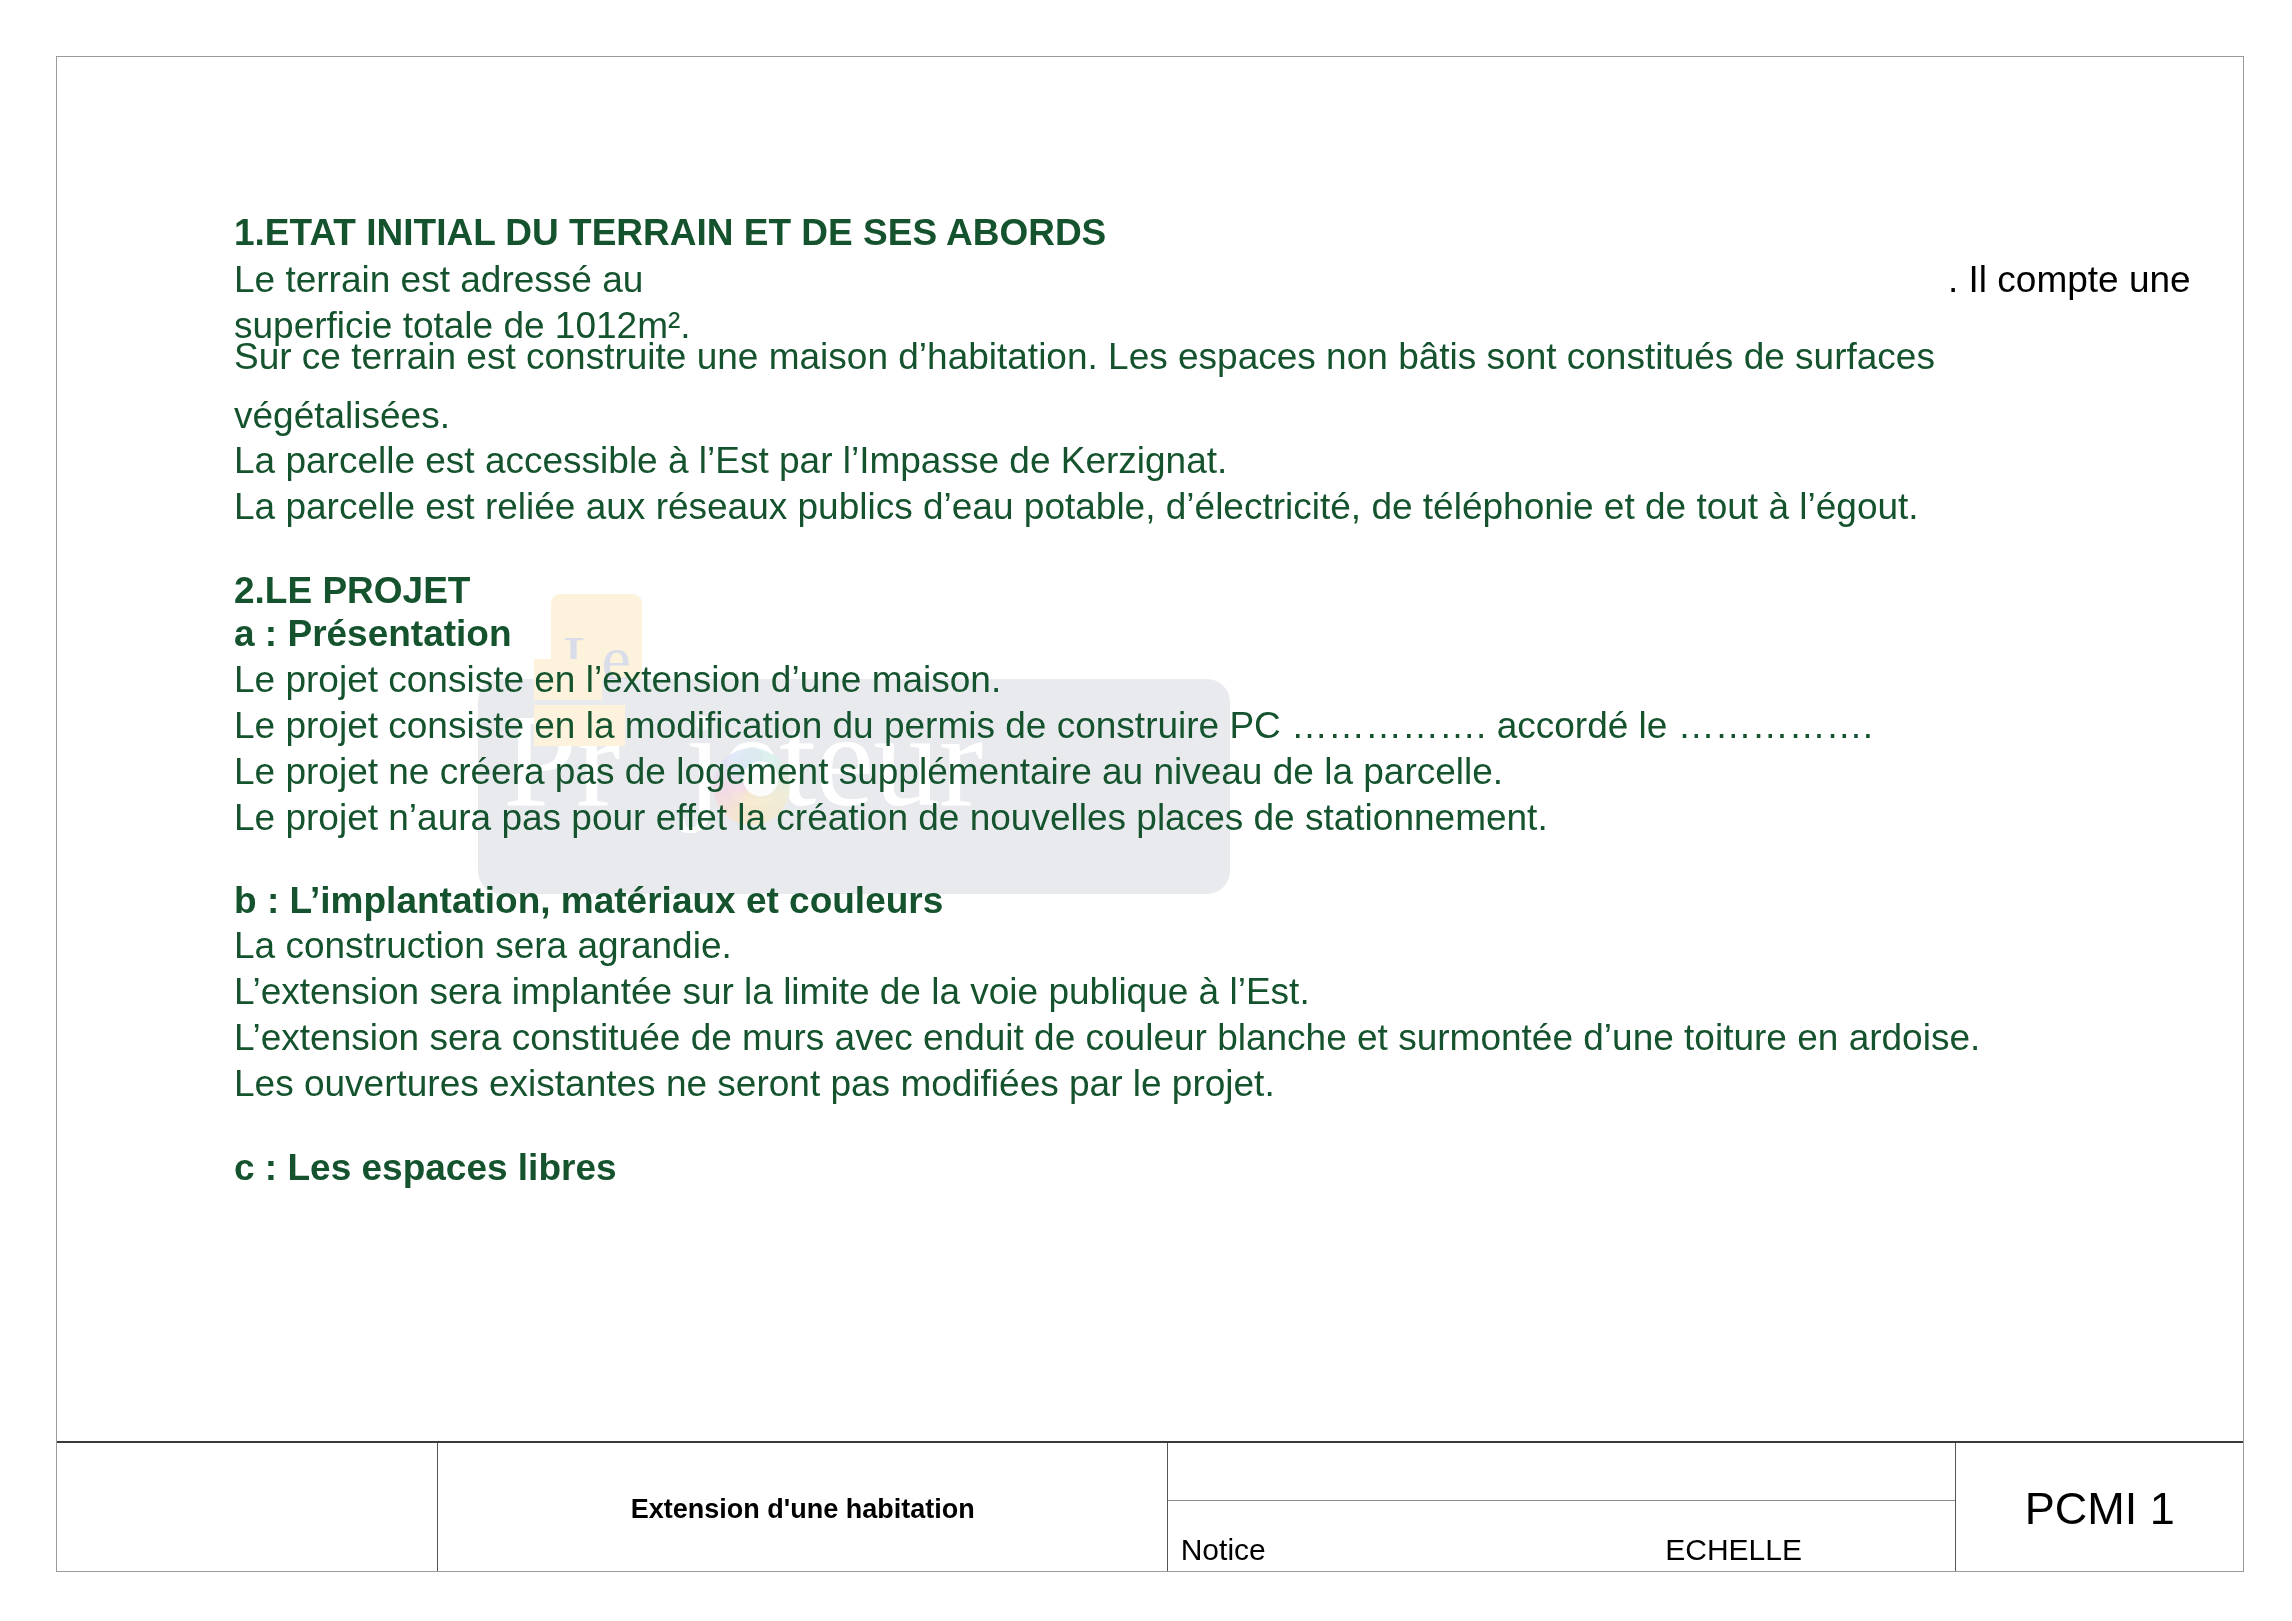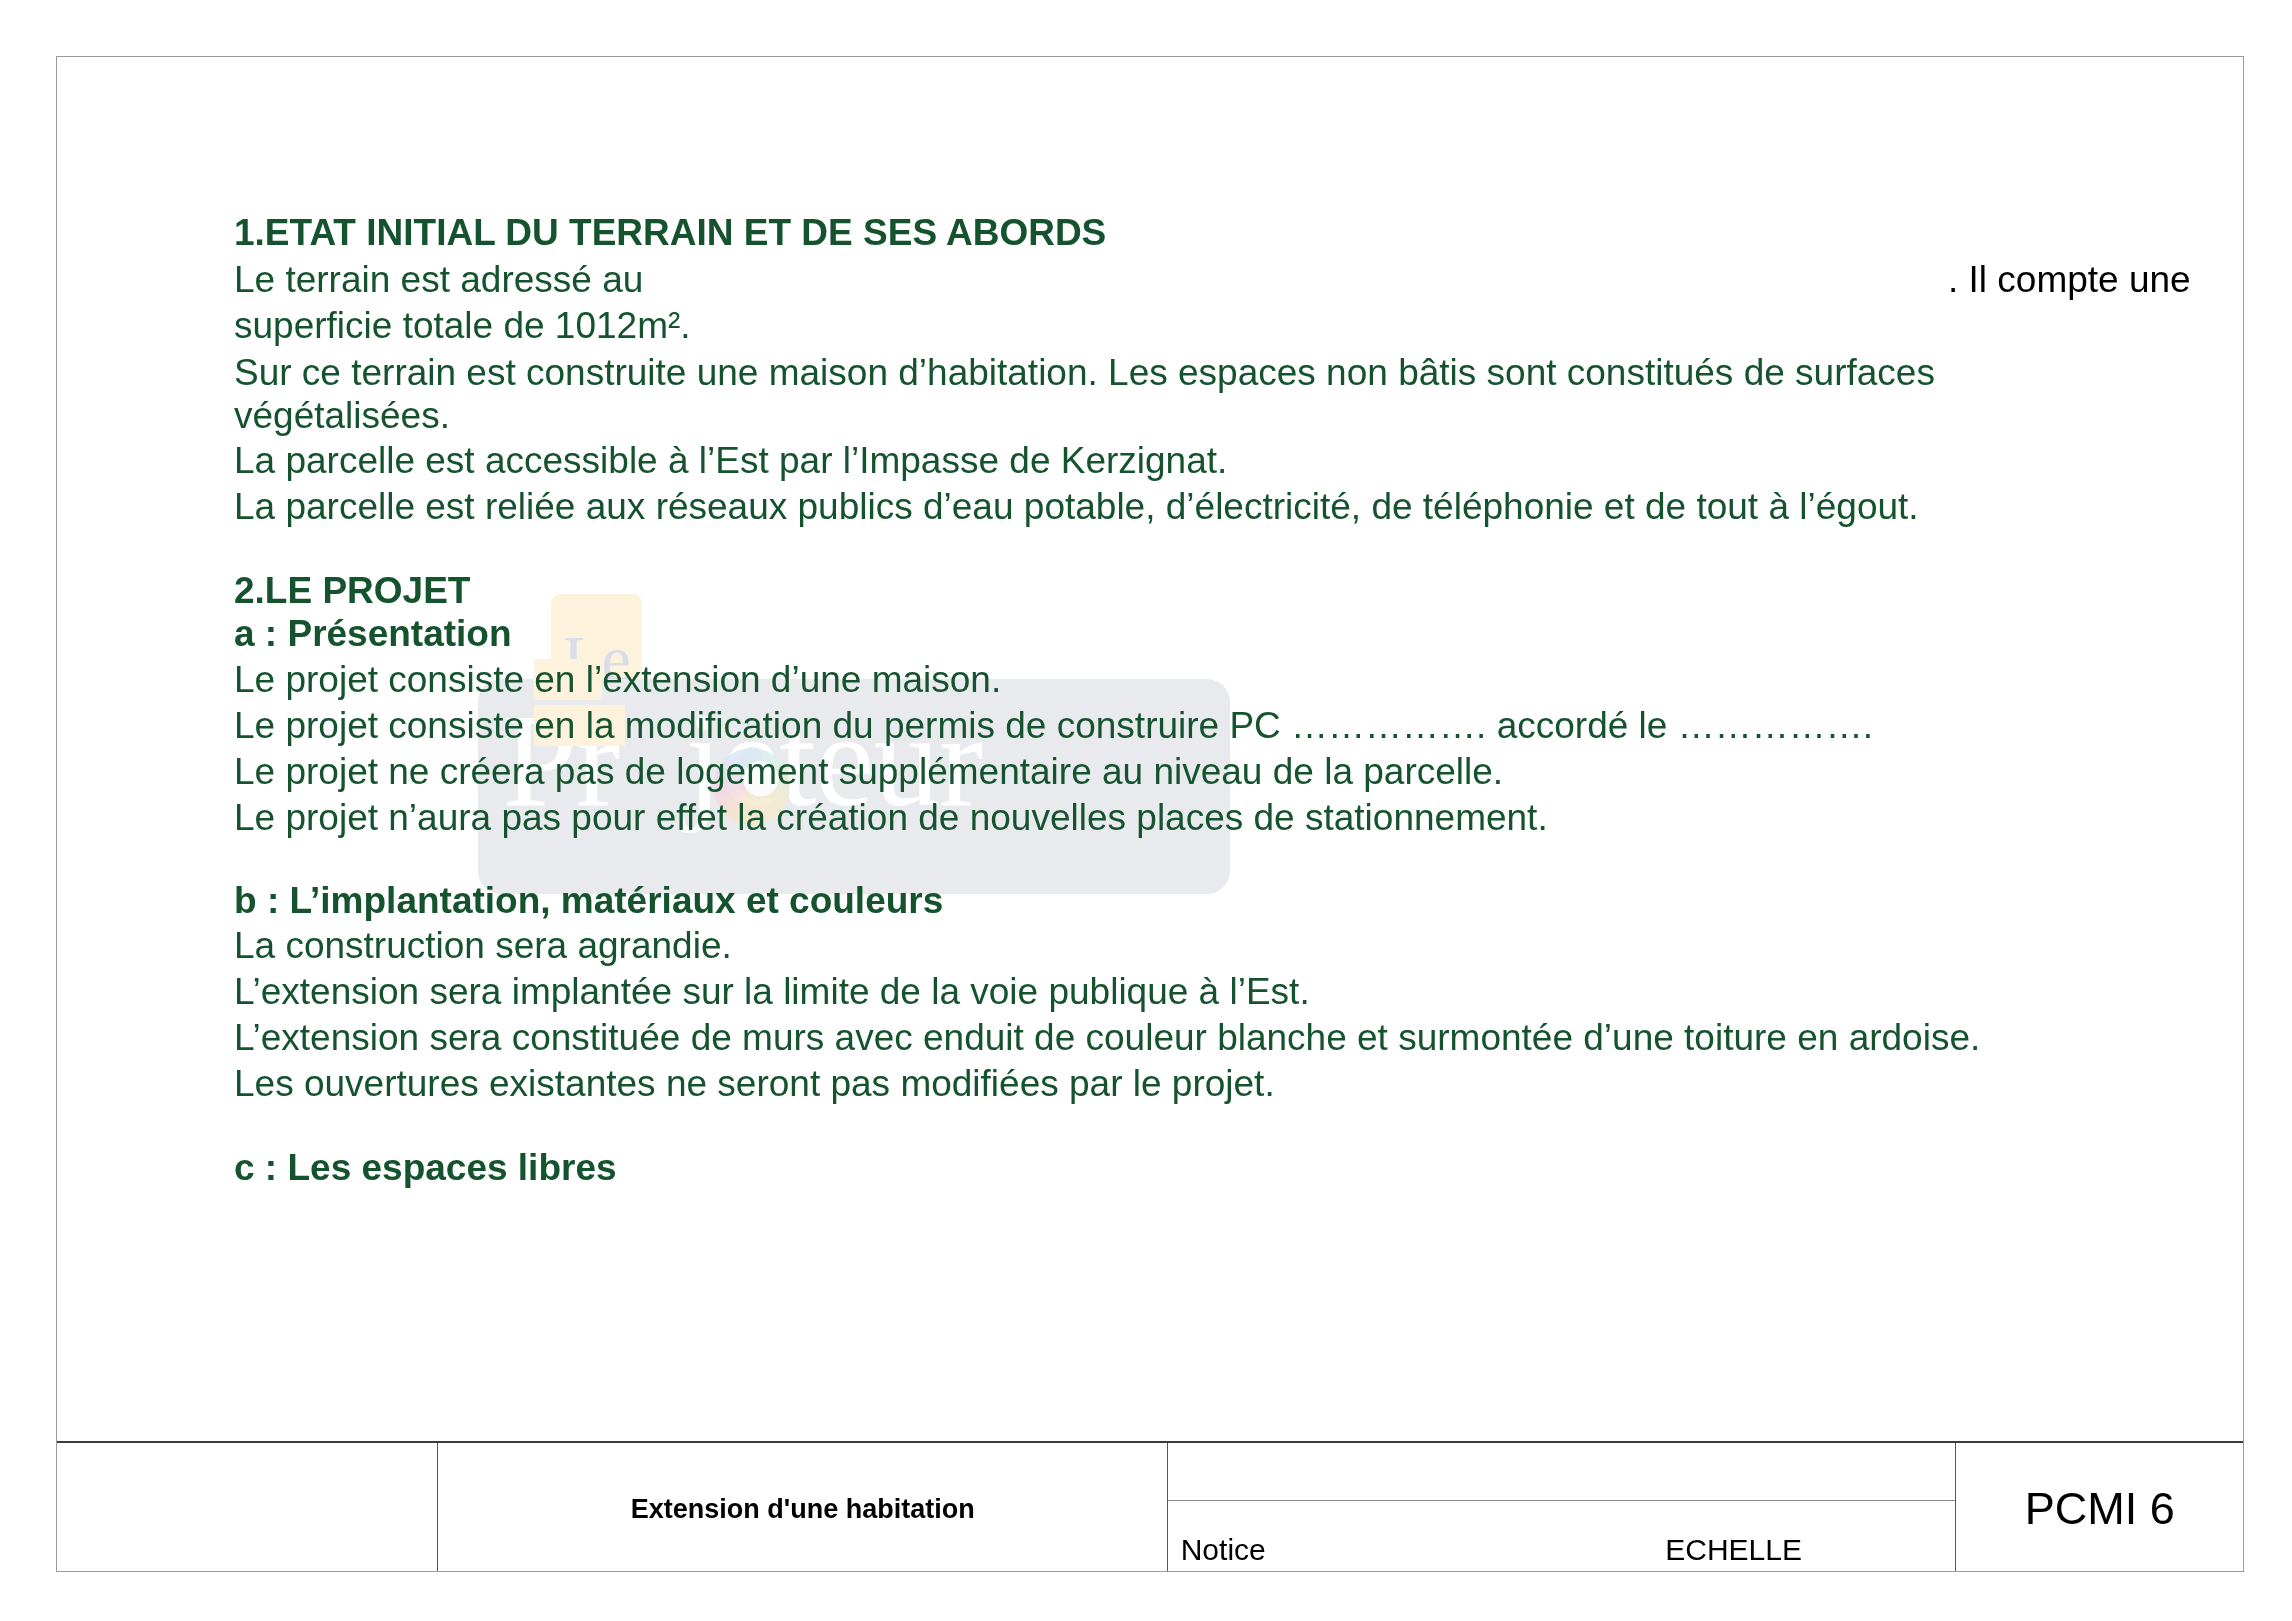--- a/index.html
+++ b/index.html
@@ -219,21 +219,21 @@
     <div class="wm-word"><span>Pr</span><span style="opacity:0">o</span><span>jeteur</span></div>
     <div class="wm-dot"></div>
   </div>
 
   <div id="content">
 
     <div class="txt bold" style="top:154px;">1.ETAT INITIAL DU TERRAIN ET DE SES ABORDS</div>
     <div class="txt" style="top:201px;">Le terrain est adressé au</div>
     <div class="right-frag" style="left:1891px; top:201px;">. Il compte une</div>
     <div class="txt" style="top:247px;">superficie totale de 1012m².</div>
-    <div class="txt" style="top:294px;">Sur ce terrain est construite une maison d’habitation. Les espaces non bâtis sont constitués de surfaces</div>
+    <div class="txt" style="top:278px;">Sur ce terrain est construite une maison d’habitation. Les espaces non bâtis sont constitués de surfaces</div>
     <div class="txt" style="top:337px;">végétalisées.</div>
     <div class="txt" style="top:382px;">La parcelle est accessible à l’Est par l’Impasse de Kerzignat.</div>
     <div class="txt" style="top:428px;">La parcelle est reliée aux réseaux publics d’eau potable, d’électricité, de téléphonie et de tout à l’égout.</div>
 
     <div class="txt bold" style="top:512px;">2.LE PROJET</div>
     <div class="txt bold" style="top:555px;">a : Présentation</div>
 
     <div class="txt" style="top:601px;"><span>Le projet consiste </span><span class="hl">en l’</span><span>extension d’une maison.</span></div>
 
     <div class="txt" style="top:647px;"><span>Le projet consiste </span><span class="hl">en la </span><span>modification du permis de construire PC ……………. accordé le …………….</span></div>
@@ -264,19 +264,19 @@
       <div class="tb-mid-top">
         <span class="tb-clip">SCP 320 mm</span>
       </div>
       <div class="tb-mid-bot">
         <span class="tb-notice">Notice</span>
         <span class="tb-echelle">ECHELLE</span>
       </div>
     </div>
 
     <div class="tb-cell tb-sheet">
-      <span class="tb-sheet-label">PCMI 6</span>
+      <span class="tb-sheet-label">PCMI 1</span>
     </div>
 
   </div>
 
 </div>
 
 
 </body></html>

